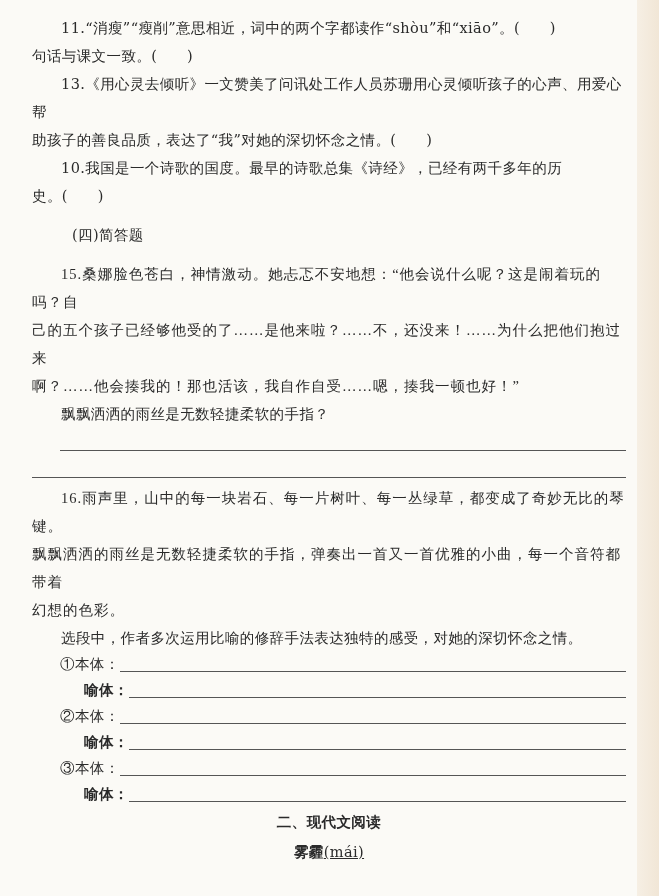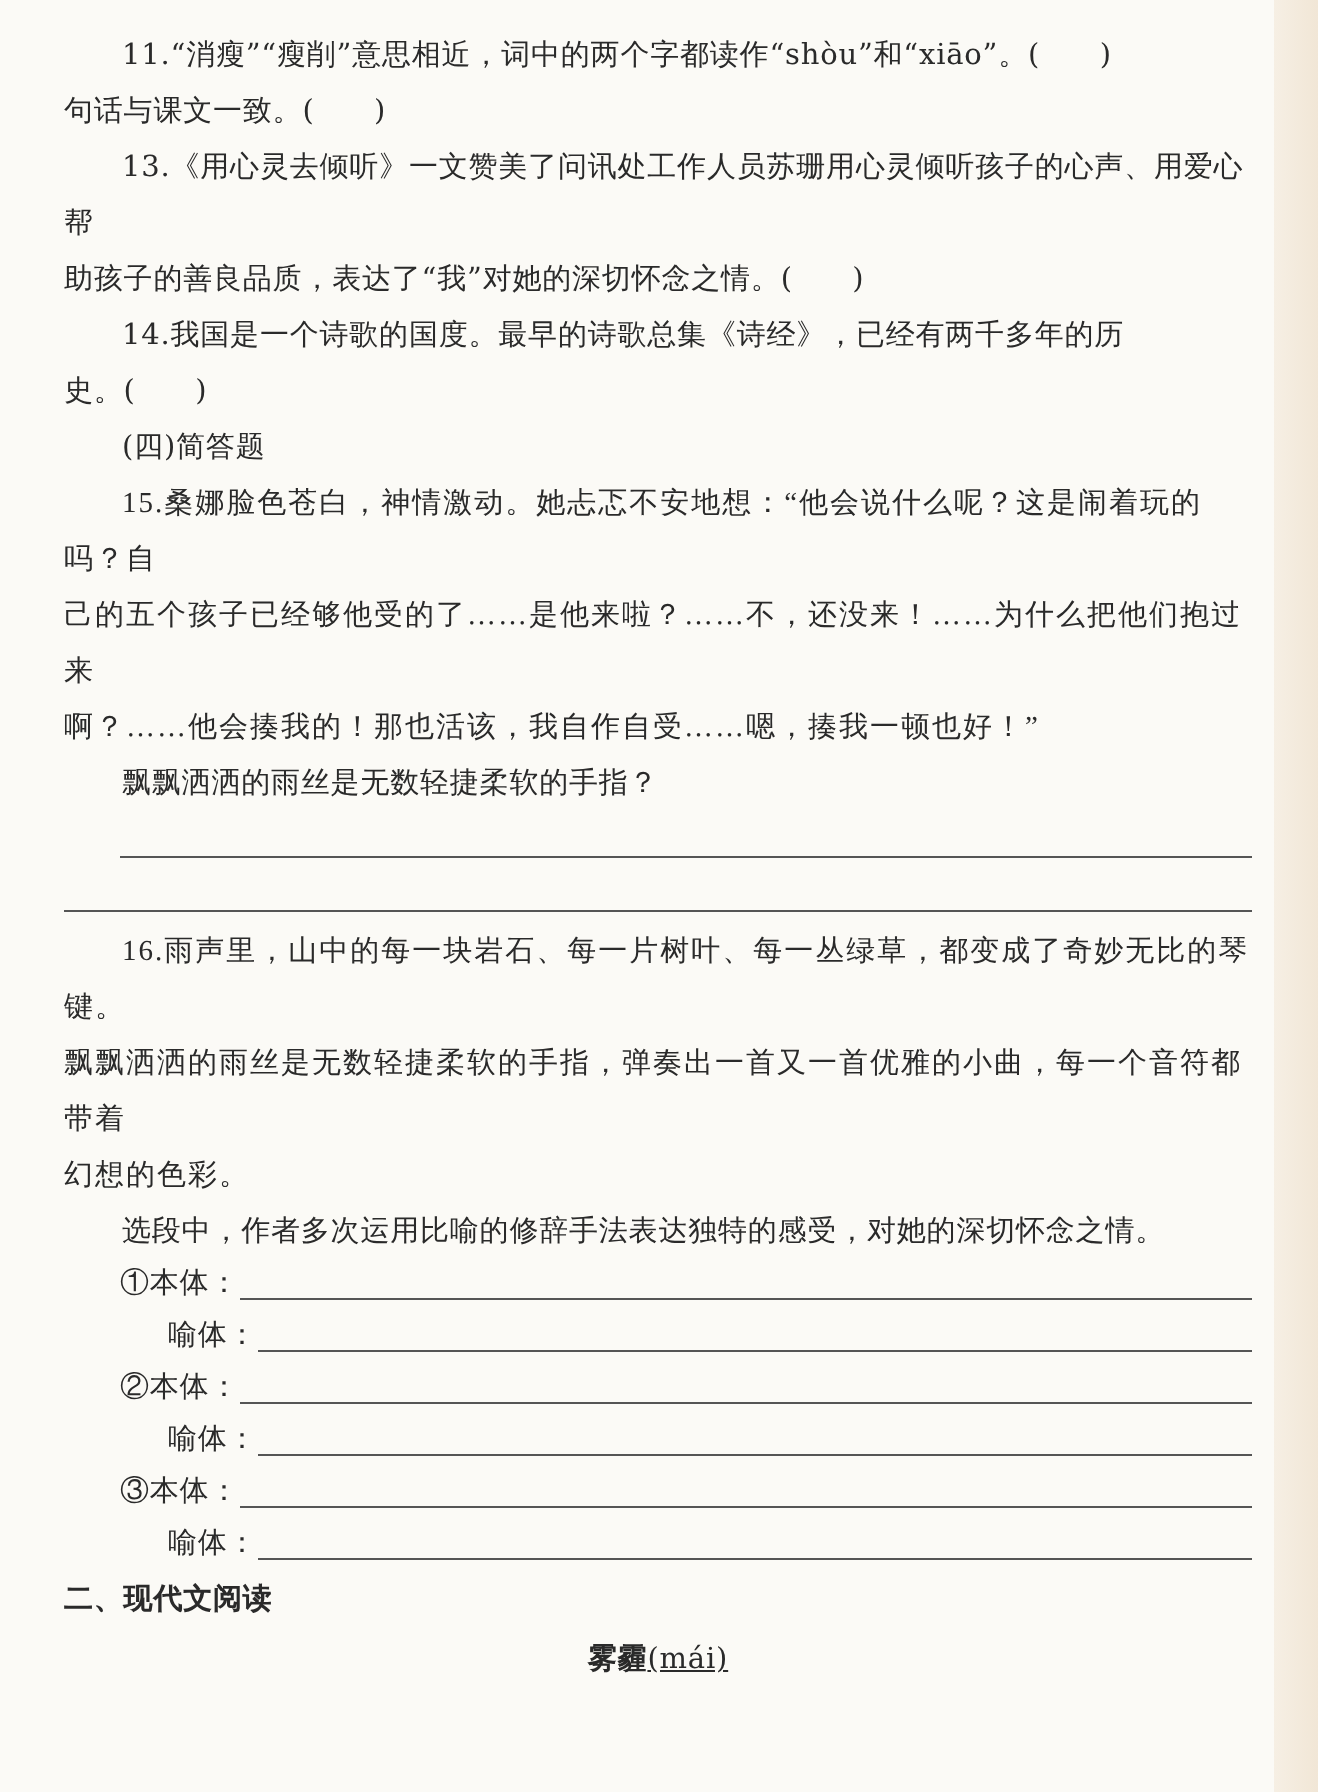--- a/index.html
+++ b/index.html
@@ -14,48 +14,48 @@
     position: absolute; top: 0; right: 0; width: 22px; height: 896px;
     background: linear-gradient(to right, #f6efe4, #f1e6d6);
   }
   .content {
     position: absolute; left: 32px; top: 14px; width: 594px;
     font-size: 14.5px; line-height: 28px; letter-spacing: 0.4px;
   }
   .p { margin: 0; text-indent: 2em; }
   .p.noindent { text-indent: 0; }
   .kai { font-family: Liberation Serif, serif; letter-spacing: 1px; }
-  .section-heading { margin: 0; text-indent: 2em; }
+  .section-heading { margin: 11px; text-indent: 2em; }
   .answer-line {
     height: 1px; background: #555; margin: 22px 0 4px 28px;
   }
   .answer-line.full { margin-left: 0; margin-top: 26px; margin-bottom: 6px; }
   .blank-row { display: flex; align-items: flex-end; height: 26px; margin-left: 28px; }
-  .blank-row.sub { margin-left: 52px; }
+  .blank-row.sub { margin-left: 52px; font-weight: bold; }
   .blank-row .lbl { white-space: nowrap; }
   .blank-row .ln { flex: 1; border-bottom: 1px solid #555; margin-bottom: 6px; }
-  .part-title { margin: 0; font-weight: bold; }
+  .part-title { margin: 0; font-weight: bold; text-align: center; }
   .article-title { text-align: center; margin: 2px 0 0 0; font-weight: bold; }
   .article-title .py { font-weight: normal; text-decoration: underline; }
 </style>
 </head>
 <body>
 
 <div class="page-edge"></div>
 
 <div class="content">
 
   <p class="p">11.“消瘦”“瘦削”意思相近，词中的两个字都读作“shòu”和“xiāo”。(　　)</p>
 
   <p class="p noindent">句话与课文一致。(　　)</p>
 
   <p class="p">13.《用心灵去倾听》一文赞美了问讯处工作人员苏珊用心灵倾听孩子的心声、用爱心帮</p>
   <p class="p noindent">助孩子的善良品质，表达了“我”对她的深切怀念之情。(　　)</p>
 
-  <p class="p">14.我国是一个诗歌的国度。最早的诗歌总集《诗经》，已经有两千多年的历</p>
+  <p class="p">10.我国是一个诗歌的国度。最早的诗歌总集《诗经》，已经有两千多年的历</p>
   <p class="p noindent">史。(　　)</p>
 
   <p class="section-heading">(四)简答题</p>
 
   <p class="p kai">15.桑娜脸色苍白，神情激动。她忐忑不安地想：“他会说什么呢？这是闹着玩的吗？自</p>
   <p class="p noindent kai">己的五个孩子已经够他受的了……是他来啦？……不，还没来！……为什么把他们抱过来</p>
   <p class="p noindent kai">啊？……他会揍我的！那也活该，我自作自受……嗯，揍我一顿也好！”</p>
   <p class="p">飘飘洒洒的雨丝是无数轻捷柔软的手指？</p>
   <div class="answer-line"></div>
   <div class="answer-line full"></div>

